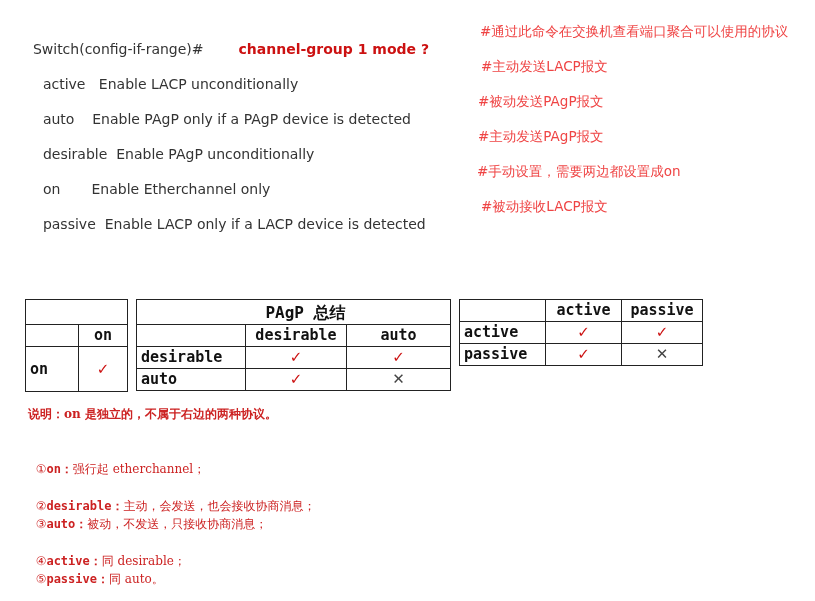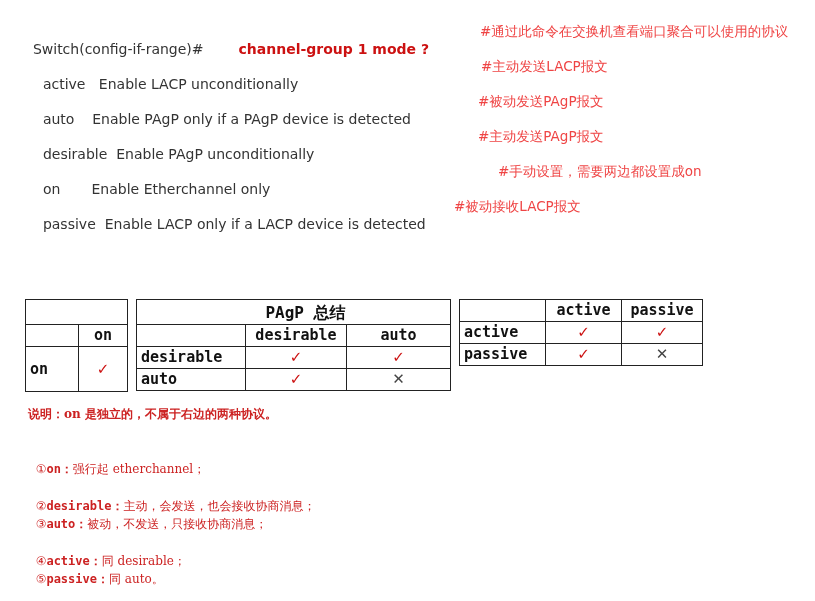--- a/index.html
+++ b/index.html
@@ -38,26 +38,26 @@
 <div class="comment" style="left:478px; top:92px;">#被动发送PAgP报文</div>
 
 <div class="line" style="left:34px; top:127px;">
   <span>desirable</span><span>  </span><span>Enable PAgP unconditionally</span>
 </div>
 <div class="comment" style="left:478px; top:127px;">#主动发送PAgP报文</div>
 
 <div class="line" style="left:34px; top:162px;">
   <span>on</span><span>       </span><span>Enable Etherchannel only</span>
 </div>
-<div class="comment" style="left:498px; top:162px;">#手动设置，需要两边都设置成on</div>
+<div class="comment" style="left:477px; top:162px;">#手动设置，需要两边都设置成on</div>
 
 <div class="line" style="left:34px; top:197px;">
   <span>passive</span><span>  </span><span>Enable LACP only if a LACP device is detected</span>
 </div>
-<div class="comment" style="left:454px; top:197px;">#被动接收LACP报文</div>
+<div class="comment" style="left:481px; top:197px;">#被动接收LACP报文</div>
 
 <table class="sum" style="left:25px; top:299px; width:103px;">
   <tbody>
       <tr>
     <td colspan="2" class="title"></td>
   </tr>
   <tr>
     <td style="width:44px;"></td>
     <td class="c">on</td>
   </tr>

